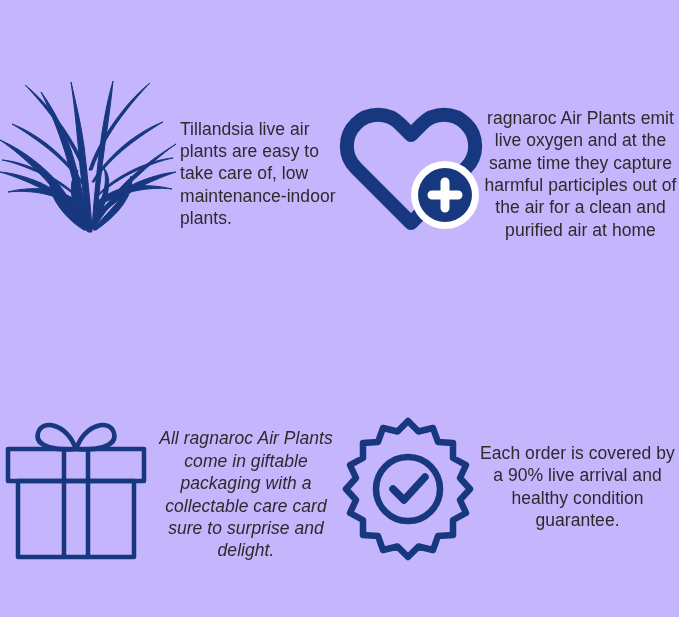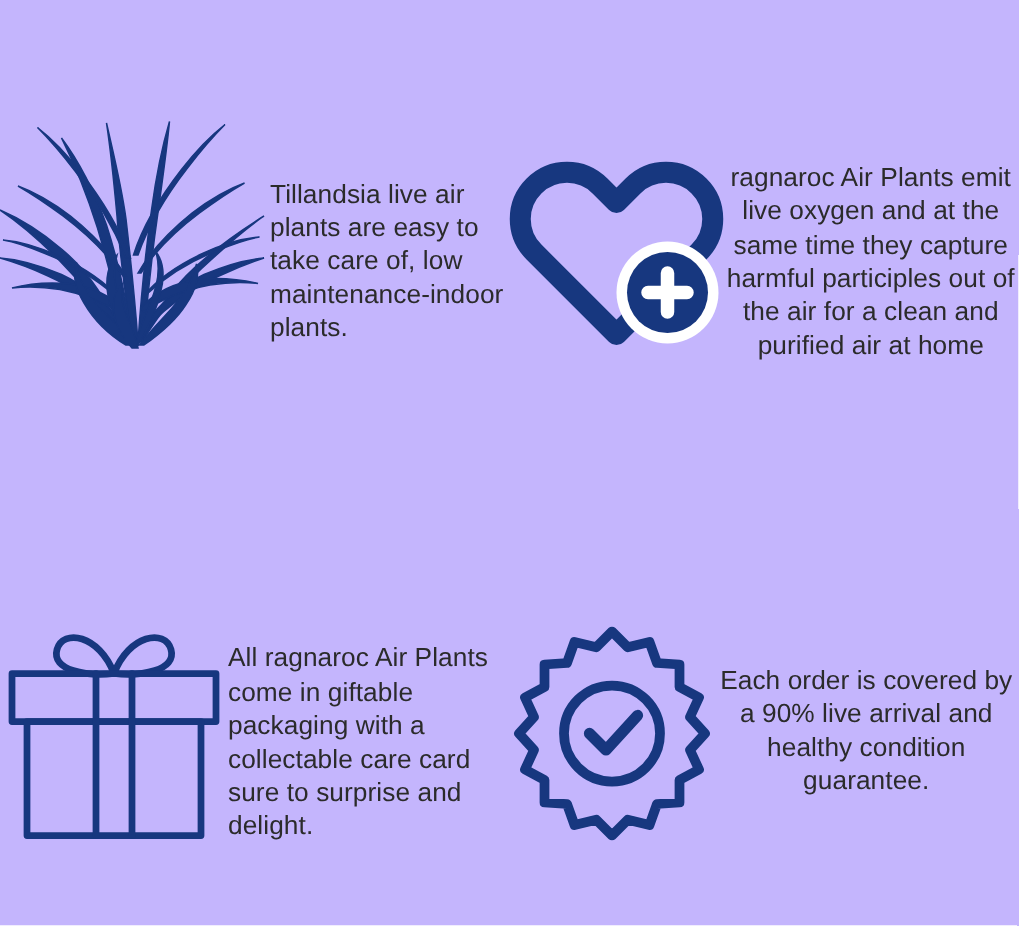--- a/index.html
+++ b/index.html
@@ -69,21 +69,22 @@
 
   
   .cell-gift .icon-wrap {
     width: 152px;
     height: 146px;
     margin-top: 50px;
   }
   .cell-gift .caption {
     width: 320px;
     margin-top: 64px;
-    text-align: left;
+    text-align: center;
+    font-style: italic;
   }
 
   
   .cell-badge .icon-wrap {
     width: 136px;
     height: 142px;
     margin-top: 50px;
   }
   .cell-badge .caption {
     width: 322px;

